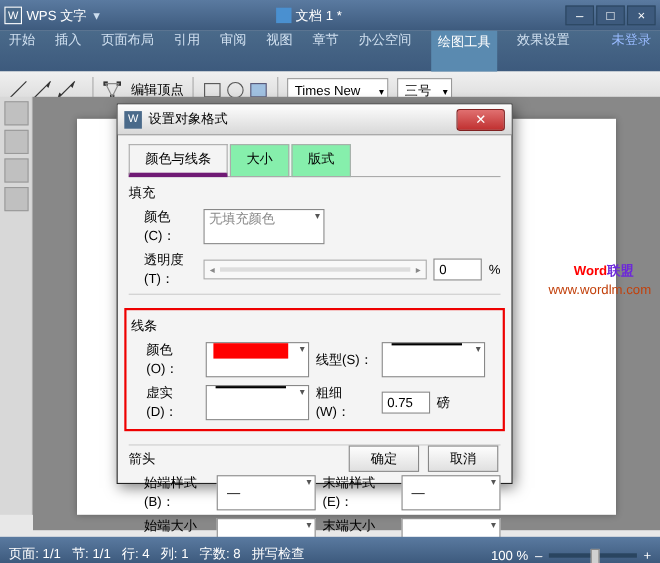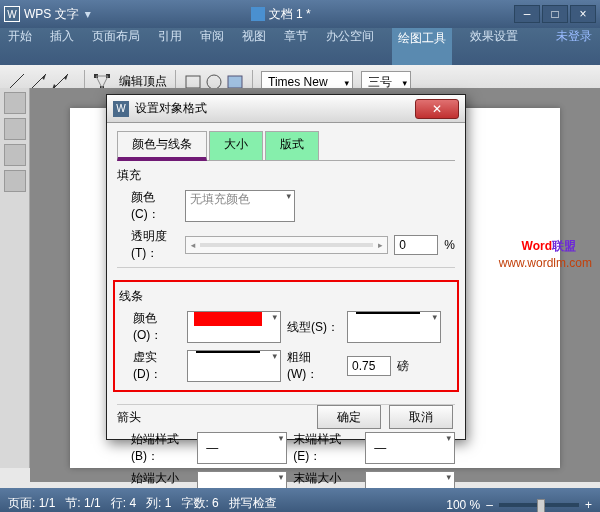--- a/index.html
+++ b/index.html
@@ -218,21 +218,21 @@
     <div class="btn">确定</div>
     <div class="btn">取消</div>
   </div>
 </div>
 
 <div class="statusbar">
   <span>页面: 1/1</span>
   <span>节: 1/1</span>
   <span>行: 4</span>
   <span>列: 1</span>
-  <span>字数: 6</span>
+  <span>字数: 8</span>
   <span>拼写检查</span>
   <div class="sb-r">
     <span>100 %</span>
     <span>–</span>
     <div class="zoom-sl"></div>
     <span>+</span>
   </div>
 </div>
 
 </body></html>

